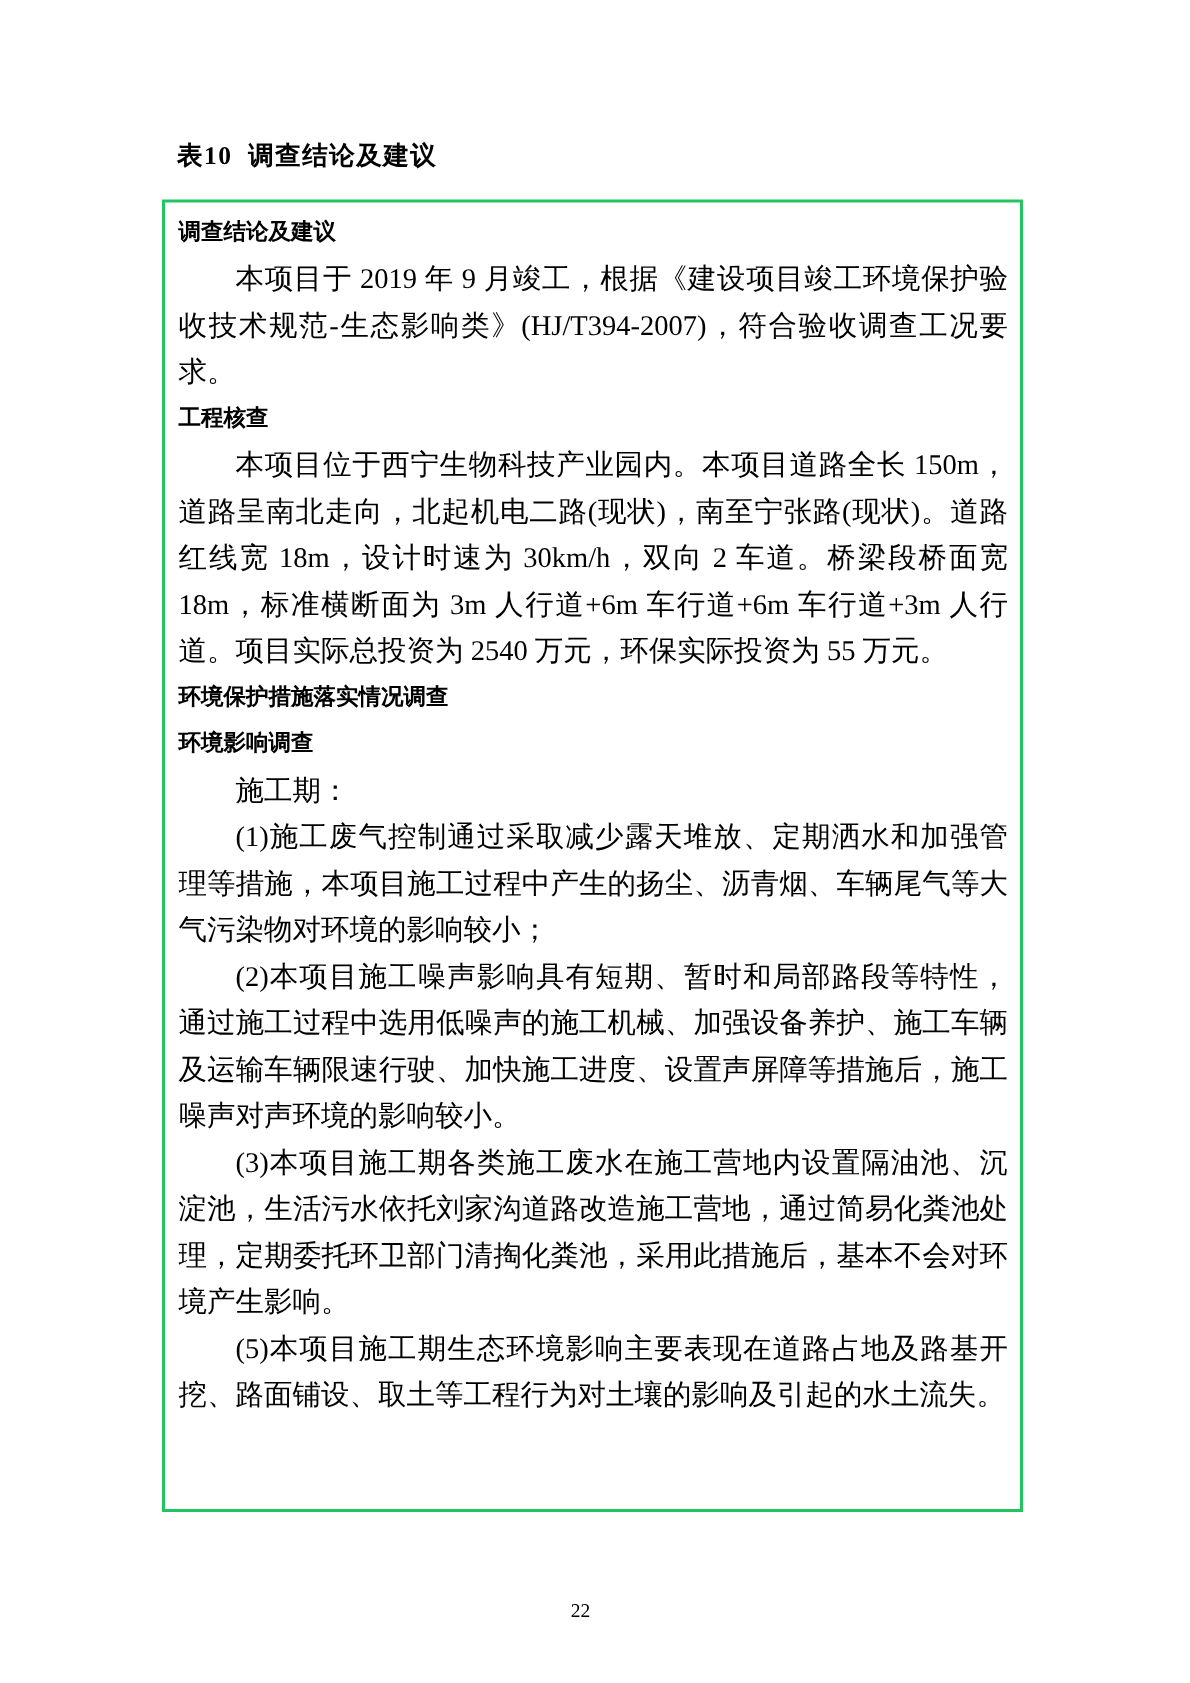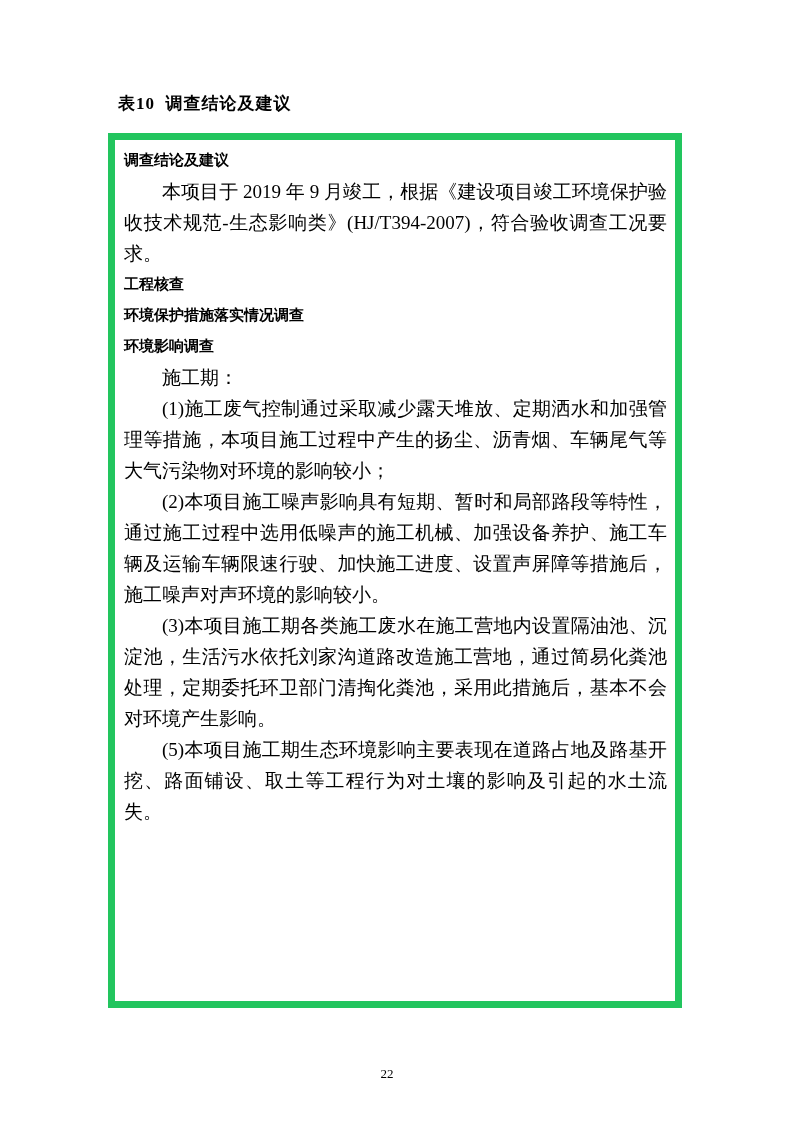--- a/index.html
+++ b/index.html
@@ -20,21 +20,21 @@
     font-weight: bold;
     letter-spacing: 1px;
     white-space: pre;
   }
   .doc-table {
     position: absolute;
     left: 108px;
     top: 133px;
     width: 574px;
     height: 875px;
-    border: 7px solid #22c55e;
+    border: 2px solid #22c55e;
     box-sizing: border-box;
     padding: 5px 8px 0 9px;
     overflow: hidden;
   }
   .sec-h {
     font-size: 15px;
     font-weight: bold;
     line-height: 31px;
     margin: 0;
   }
@@ -63,20 +63,21 @@
 
   <div class="doc-table">
 
     <div>
       <div class="sec-h">调查结论及建议</div>
       <p>本项目于 2019 年 9 月竣工，根据《建设项目竣工环境保护验收技术规范-生态影响类》(HJ/T394-2007)，符合验收调查工况要求。</p>
     </div>
 
     <div>
       <div class="sec-h">工程核查</div>
+      <p>本项目位于西宁生物科技产业园内。本项目道路全长 150m，道路呈南北走向，北起机电二路(现状)，南至宁张路(现状)。道路红线宽 18m，设计时速为 30km/h，双向 2 车道。桥梁段桥面宽 18m，标准横断面为 3m 人行道+6m 车行道+6m 车行道+3m 人行道。项目实际总投资为 2540 万元，环保实际投资为 55 万元。</p>
     </div>
 
     <div>
       <div class="sec-h">环境保护措施落实情况调查</div>
     </div>
 
     <div>
       <div class="sec-h">环境影响调查</div>
       <p>施工期：</p>
       <p>(1)施工废气控制通过采取减少露天堆放、定期洒水和加强管理等措施，本项目施工过程中产生的扬尘、沥青烟、车辆尾气等大气污染物对环境的影响较小；</p>

